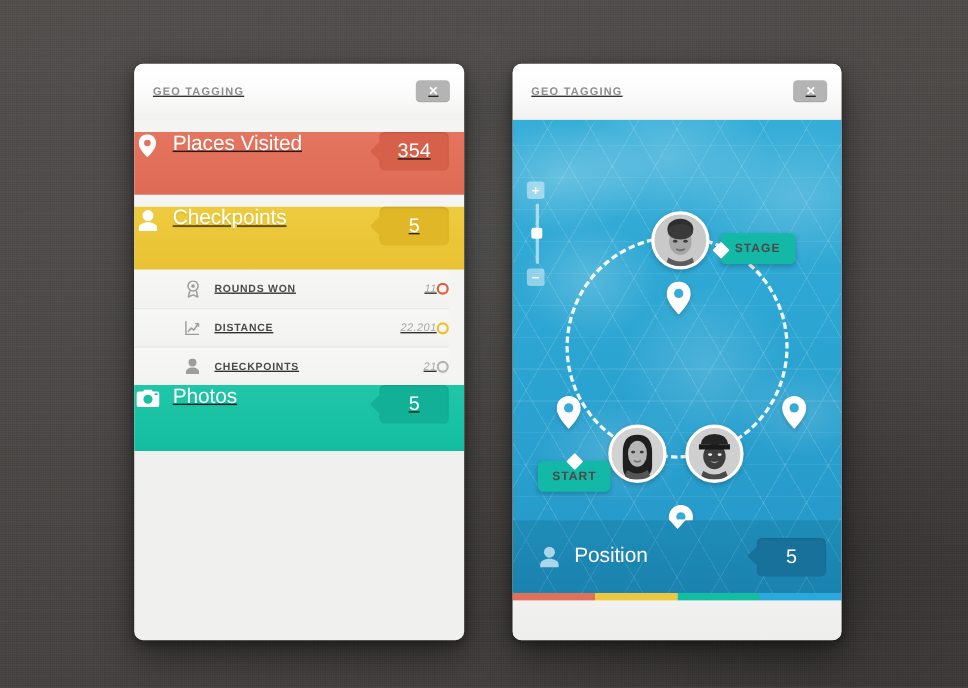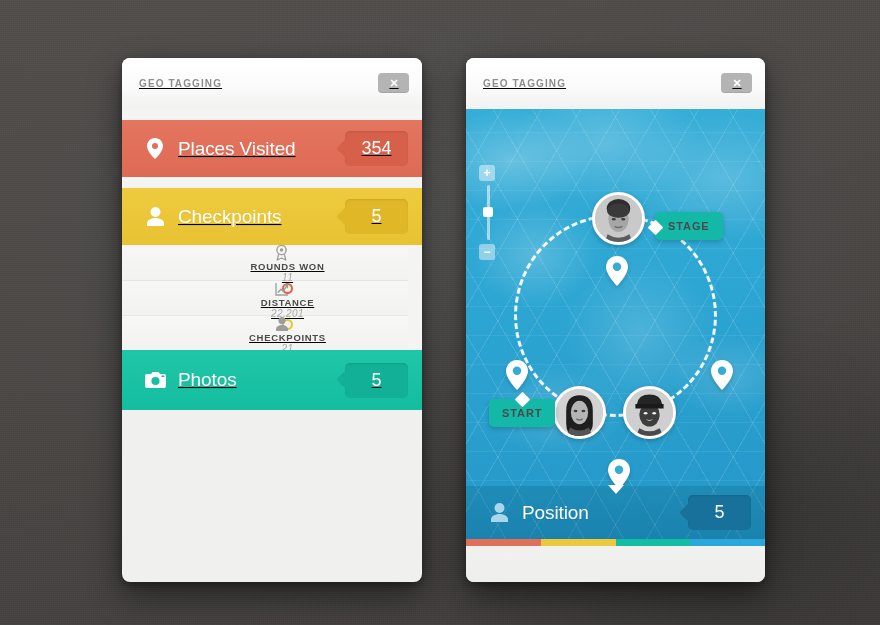--- a/index.html
+++ b/index.html
@@ -102,22 +102,22 @@
     font-size: 27px;
     font-weight: normal;
     letter-spacing: -0.3px;
     text-shadow: 0 1px 2px rgba(0,0,0,0.10);
   }
 
   
   .gap { height: 11px; background: #f4f4f3; }
   .row {
     height: 57px;
-    display: flex; align-items: center;
-    padding-left: 21px; padding-right: 14px;
+    display: flex; 
+    padding-right: 14px;
     position: relative;
   }
   .row-icon {
     width: 24px; height: 24px;
     display: flex; align-items: center; justify-content: center;
     margin-right: 11px; flex: 0 0 auto;
   }
   .row-label {
     font-size: 19px;
     color: #ffffff;
@@ -157,21 +157,20 @@
   .row-stats .row-label { color: #3b3b3b; text-shadow: none; }
 
   
   .substats { background: #f4f4f3; padding: 0 14px 0 0; }
   .subrow {
     height: 35px;
     display: flex; align-items: center;
     padding-left: 45px;
     border-top: 1px solid #e6e6e5;
     background: linear-gradient(180deg, #f7f7f6 0%, #f2f2f1 100%);
-    flex-direction: column;
   }
   .subrow:first-child { border-top: none; }
   .sub-icon {
     width: 16px; height: 16px; margin-right: 12px;
     display: flex; align-items: center; justify-content: center;
     flex: 0 0 auto;
   }
   .sub-label {
     font-size: 9.5px; font-weight: bold;
     letter-spacing: 0.7px;
@@ -294,21 +293,21 @@
     content: ""; position: absolute;
     top: -5px; left: 50%; margin-left: -5.5px;
     width: 11px; height: 11px;
     background: #ffffff; transform: rotate(45deg);
     border-radius: 1px;
   }
 
   
   .posbar {
     position: absolute; left: 0; right: 0; bottom: 0;
-    height: 53px;
+    height: 66px;
     display: flex; align-items: center;
     padding: 0 14px 0 21px;
     background: linear-gradient(180deg, #1f8cb8 0%, #1a82ae 100%);
   }
   .posbar::after {
     content: ""; position: absolute; inset: 0;
     background-image:
       repeating-linear-gradient(60deg,  rgba(255,255,255,0.09) 0 1px, rgba(255,255,255,0) 1px 34px),
       repeating-linear-gradient(-60deg, rgba(255,255,255,0.09) 0 1px, rgba(255,255,255,0) 1px 34px);
     pointer-events: none;
@@ -511,21 +510,21 @@
             <ellipse cx="25" cy="31" rx="2.4" ry="1.6" fill="#efefef"></ellipse>
             <ellipse cx="36" cy="31" rx="2.4" ry="1.6" fill="#efefef"></ellipse>
             <path d="M25 38q5 5 10 0 -5 3 -10 0z" fill="#f2f2f2"></path>
             <path d="M17 50q13 8 26 0l5 12H12z" fill="#4a4a4a"></path>
           </svg>
         </div>
 
         <div class="tip tip-left" style="left:189px;top:103px">
           <span>STAGE</span>
         </div>
-        <div class="tip tip-up" style="left:23px;top:290px">
+        <div class="tip tip-up" style="left:23px;top:310px">
           <span>START</span>
         </div>
 
         <div class="posbar">
           <svg class="pos-notch" viewBox="0 0 16 9">
               <path d="M0 0h16L8 9z" fill="#ffffff"></path>
             </svg>
           <span class="row-icon">
             <svg width="17" height="19" viewBox="0 0 17 19">
                 <circle cx="8.5" cy="5" r="5" fill="#a9d6ea"></circle>

